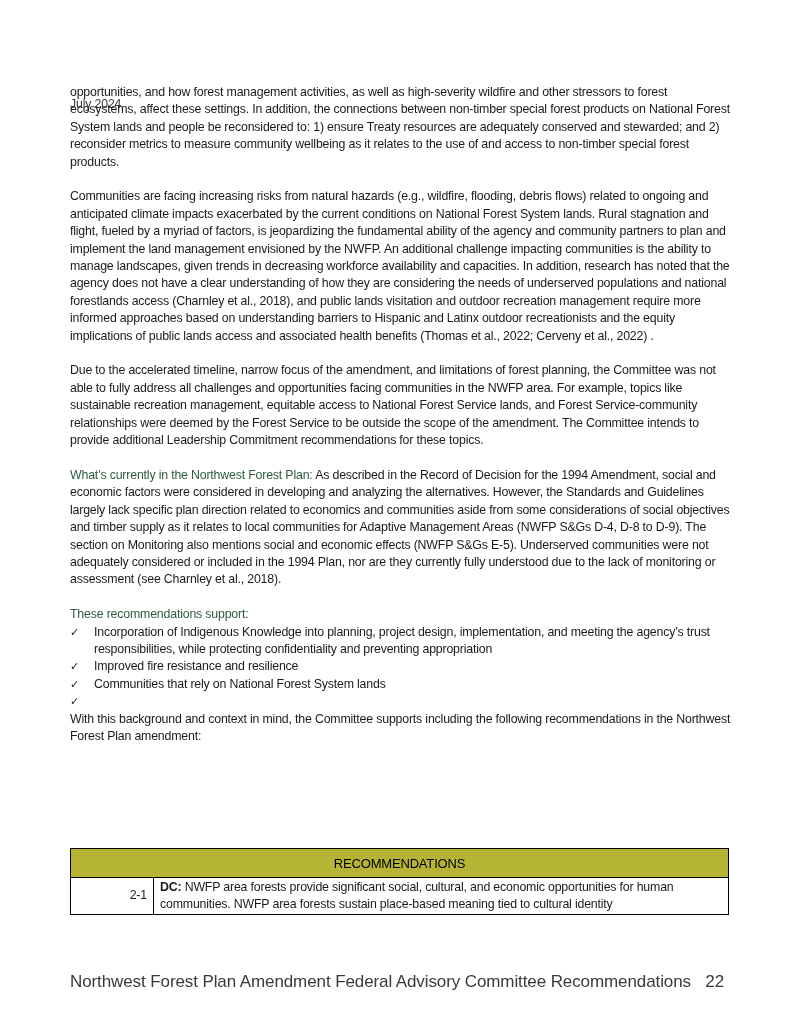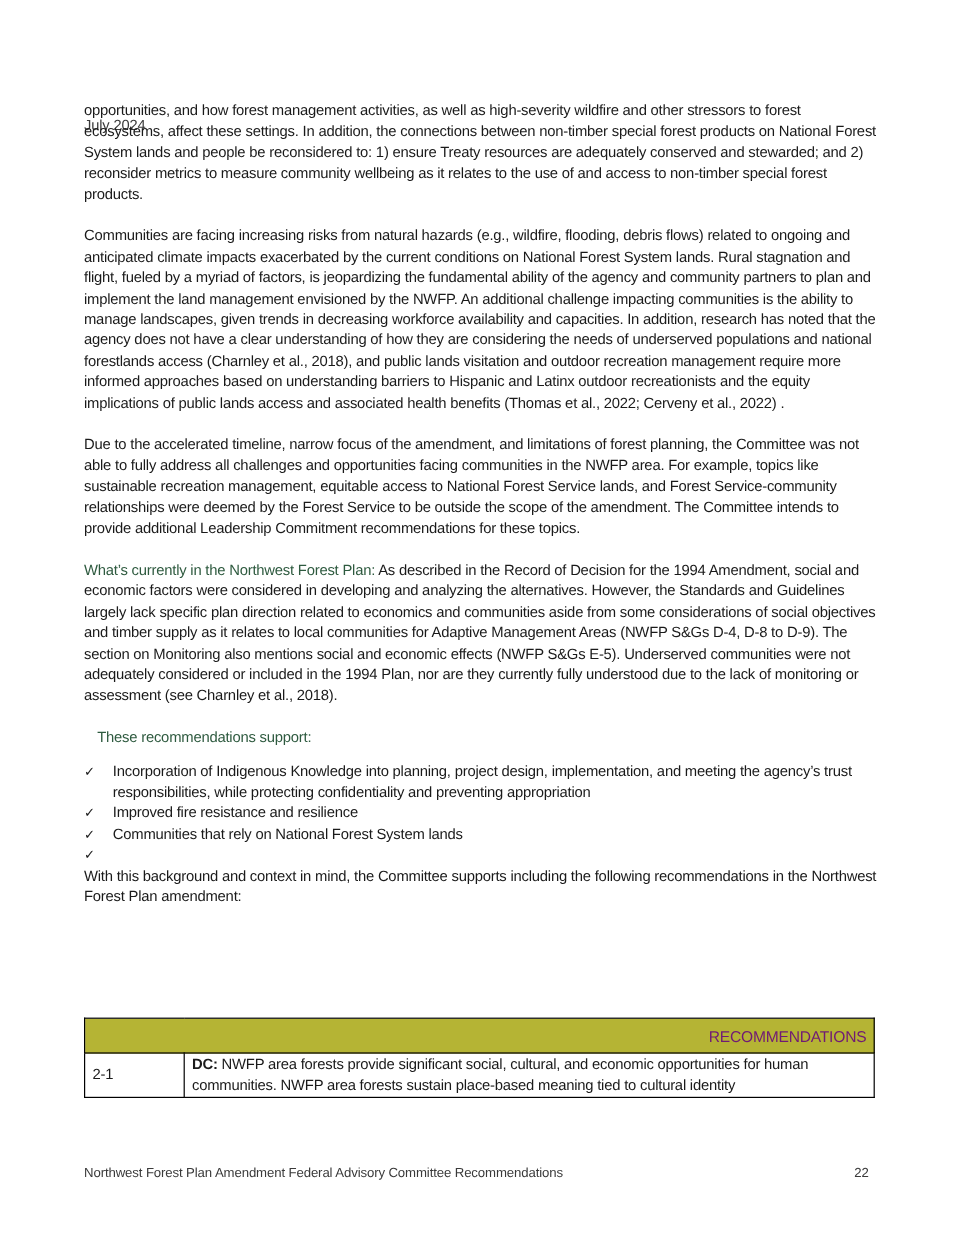--- a/index.html
+++ b/index.html
@@ -10,41 +10,41 @@
     .page-header {
       position: absolute; left: 70px; top: 49px;
       font-size: 12.2px; color: #3a3a3a; letter-spacing: -0.1px; margin-top: 48px;
     }
     .content {
       position: absolute; left: 70px; top: 84px; width: 662px;
       font-size: 12.35px; line-height: 17.4px; letter-spacing: -0.18px;
     }
     .content p { margin: 0 0 17.4px 0; }
     .green-bold { color: #2e5a3f; font-weight: normal; }
-    .support-heading { margin: 11px; }
+    .support-heading { margin: 0; }
     .checklist { list-style: none; margin: 0 0 17.4px 0; padding: 0; }
     .checklist li { position: relative; padding-left: 24px; }
     .checklist li .check {
       position: absolute; left: 0; top: 0; width: 14px; text-align: left;
       font-family: "DejaVu Sans", sans-serif; font-size: 11px;
     }
     .rec-table {
       position: absolute; left: 70px; top: 848px; width: 659px;
       border-collapse: collapse; font-size: 12.35px; letter-spacing: -0.18px;
     }
     .rec-table th {
-      background: #b5b434; text-align: right; font-weight: normal;
+      background: #b5b434; text-align: center; font-weight: normal;
       padding: 3px 6px; height: 22px; border: 1px solid #000;
-      font-size: 13px; color: #701a75;
+      font-size: 13px; color: #000000;
     }
     .rec-table td { border: 1px solid #000; padding: 1px 6px 2px 6px; line-height: 16.5px; vertical-align: middle; }
-    .rec-table td.rec-id { width: 70px; text-align: left; }
+    .rec-table td.rec-id { width: 70px; text-align: right; }
     .footer {
       position: absolute; left: 70px; top: 972px; width: 654px;
-      font-size: 11px; color: #3a3a3a; letter-spacing: -0.1px;
+      font-size: 17px; color: #3a3a3a; letter-spacing: -0.1px;
       display: flex; justify-content: space-between;
     }
   </style>
 </head>
 <body>
 
 <div class="page-header">July 2024</div>
 
 <div class="content">
   <p>opportunities, and how forest management activities, as well as high-severity wildfire and other stressors to forest ecosystems, affect these settings. In addition, the connections between non-timber special forest products on National Forest System lands and people be reconsidered to: 1) ensure Treaty resources are adequately conserved and stewarded; and 2) reconsider metrics to measure community wellbeing as it relates to the use of and access to non-timber special forest products.</p>

